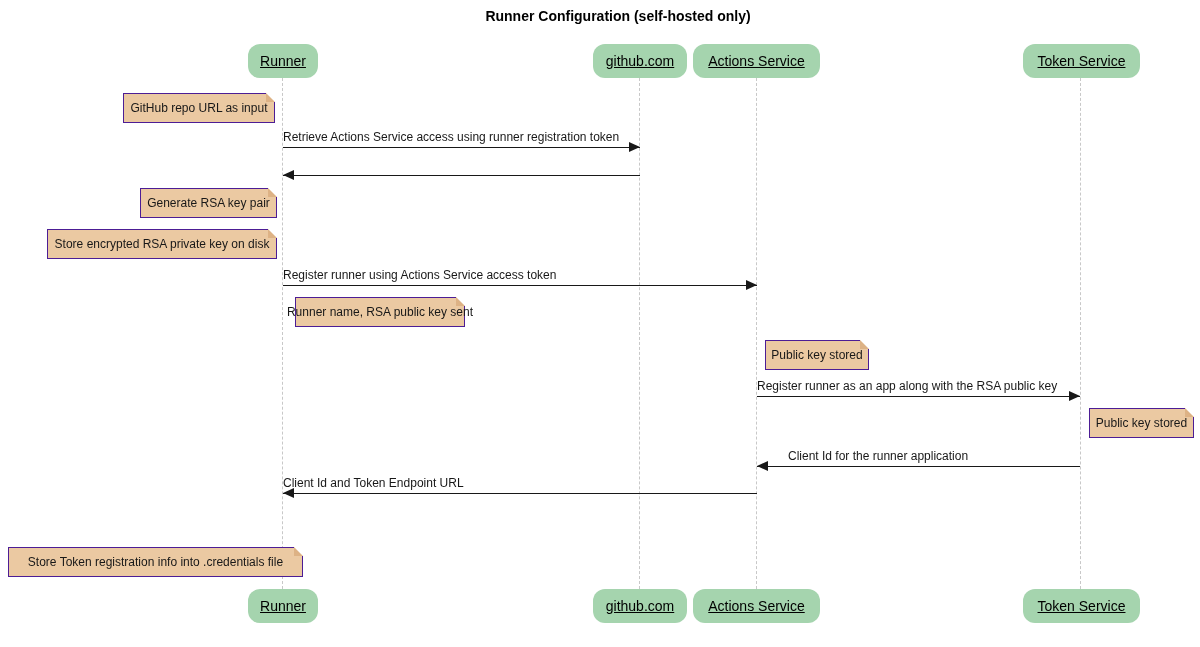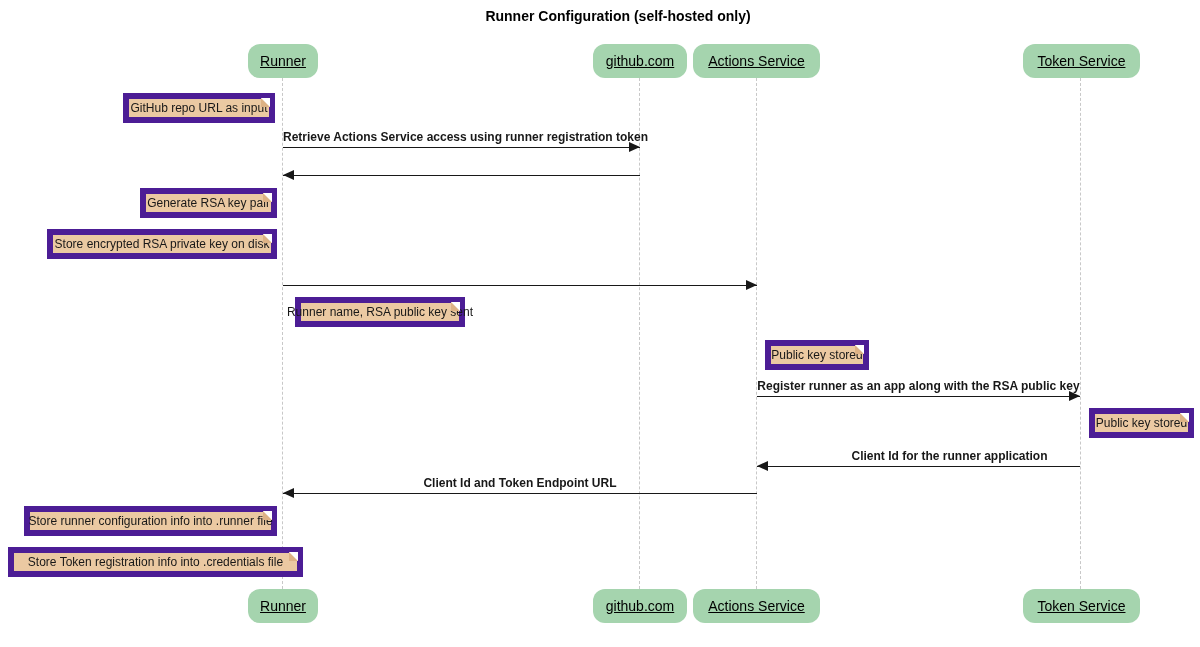--- a/index.html
+++ b/index.html
@@ -48,45 +48,44 @@
   }
   .mline {
     position: absolute;
     height: 0;
     border-top: 1px solid #181818;
   }
   .mlabel {
     position: absolute;
     font-size: 12px;
     color: #181818;
-    text-align: center;
+    text-align: left;
     line-height: 14px;
     white-space: nowrap;
-    font-weight: bold;
   }
   .arrow-r {
     position: absolute;
     width: 0; height: 0;
     border-top: 5px solid transparent;
     border-bottom: 5px solid transparent;
     border-left: 11px solid #181818;
   }
   .arrow-l {
     position: absolute;
     width: 0; height: 0;
     border-top: 5px solid transparent;
     border-bottom: 5px solid transparent;
     border-right: 11px solid #181818;
   }
   .note {
     position: absolute;
     height: 30px;
     box-sizing: border-box;
     background: #EBC9A2;
-    border: 6px solid #4c1d95;
+    border: 1px solid #4c1d95;
     display: flex;
     align-items: center;
     justify-content: center;
     font-size: 12px;
     color: #181818;
     white-space: nowrap;
     padding: 0 5px;
   }
   .note::after {
     content: "";
@@ -127,20 +126,21 @@
   <div class="mline" style="left:283px; top:147px; width:357px;"></div>
   <div class="arrow-r" style="left:629px; top:142px;"></div>
 
   <div class="mline" style="left:283px; top:175px; width:357px;"></div>
   <div class="arrow-l" style="left:283px; top:170px;"></div>
 
   <div class="note" style="left:47px; top:229px; width:230px;">Store encrypted RSA private key on disk</div>
 
   <div class="note" style="left:140px; top:188px; width:137px;">Generate RSA key pair</div>
 
+  <div class="mlabel" style="left:283px; top:268px; width:474px;">Register runner using Actions Service access token</div>
   <div class="mline" style="left:283px; top:285px; width:474px;"></div>
   <div class="arrow-r" style="left:746px; top:280px;"></div>
 
   <div class="note" style="left:295px; top:297px; width:170px;">Runner name, RSA public key sent</div>
 
   <div class="note" style="left:765px; top:340px; width:104px;">Public key stored</div>
 
   <div class="mlabel" style="left:757px; top:379px; width:323px;">Register runner as an app along with the RSA public key</div>
   <div class="mline" style="left:757px; top:396px; width:323px;"></div>
   <div class="arrow-r" style="left:1069px; top:391px;"></div>
@@ -148,17 +148,16 @@
   <div class="note" style="left:1089px; top:408px; width:105px;">Public key stored</div>
 
   <div class="mlabel" style="left:788px; top:449px; width:323px;">Client Id for the runner application</div>
   <div class="mline" style="left:757px; top:466px; width:323px;"></div>
   <div class="arrow-l" style="left:757px; top:461px;"></div>
 
   <div class="mlabel" style="left:283px; top:476px; width:474px;">Client Id and Token Endpoint URL</div>
   <div class="mline" style="left:283px; top:493px; width:474px;"></div>
   <div class="arrow-l" style="left:283px; top:488px;"></div>
 
-  <div class="note" style="left:24px; top:506px; width:253px;">Store runner configuration info into .runner file</div>
 
   <div class="note" style="left:8px; top:547px; width:295px;">Store Token registration info into .credentials file</div>
 
 </div>
 
 </body></html>

